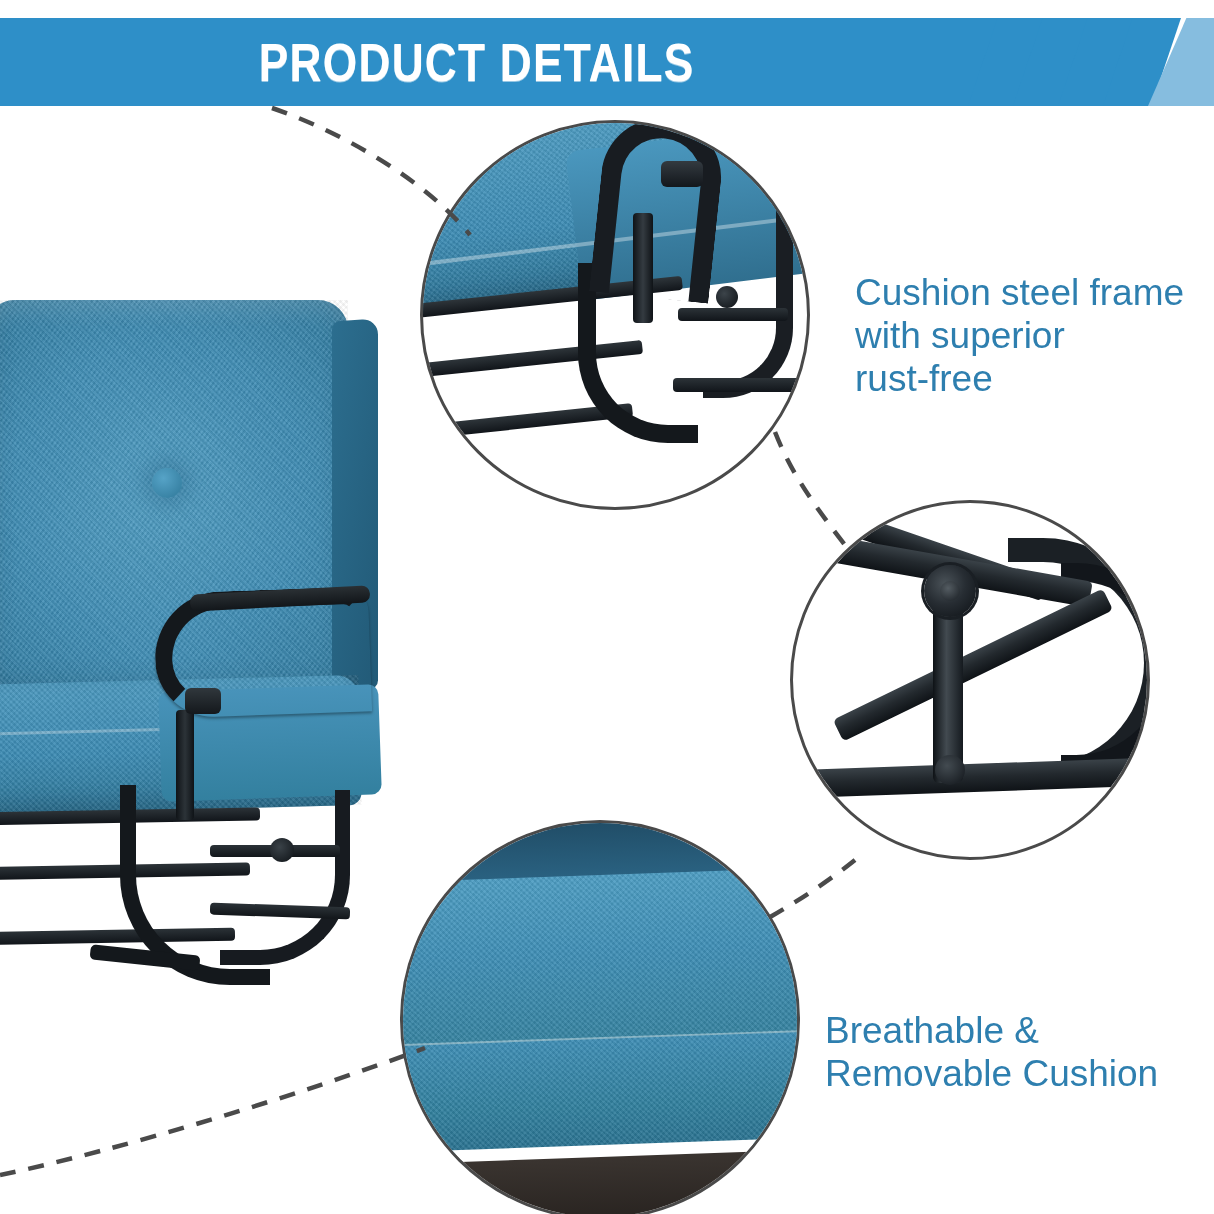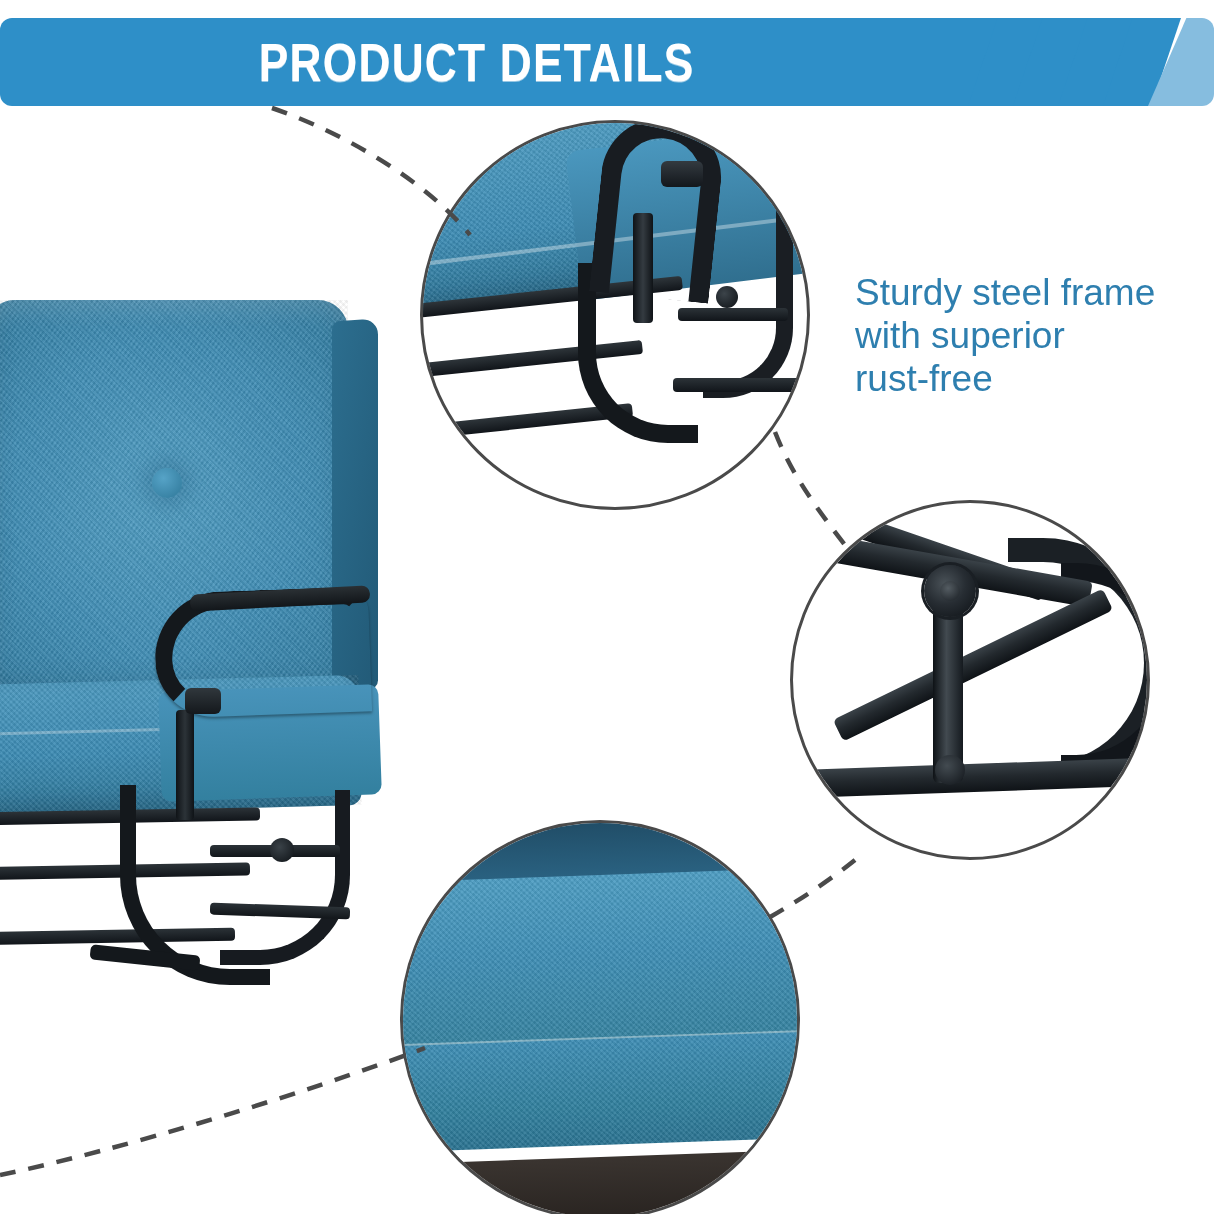--- a/index.html
+++ b/index.html
@@ -16,21 +16,20 @@
     background:#ffffff;
     overflow:hidden;
   }
 
   
   .banner {
     position:absolute;
     left:0; top:18px;
     width:1214px; height:88px;
     overflow:hidden;
-    border-radius:12px;
   }
   .banner-main {
     position:absolute;
     left:0; top:0;
     width:1060px; height:88px;
     background:#2E8FC8;
     clip-path:polygon(0 0, 100% 0, 92% 100%, 0 100%);
   }
   .slash {
     position:absolute;
@@ -573,19 +572,21 @@
     <div class="c3-frame"></div>
   </div>
 
   <svg class="dash-svg" viewBox="0 0 1214 1214">
     <path class="dash-path" d="M 272 108 C 350 135, 430 185, 470 235"></path>
     <path class="dash-path" d="M 775 432 C 790 470, 810 500, 845 545"></path>
     <path class="dash-path" d="M 855 860 C 830 880, 800 900, 765 920"></path>
     <path class="dash-path" d="M 0 1175 C 120 1150, 300 1095, 425 1048"></path>
   </svg>
 
-  <div class="caption" id="caption-frame">Sturdy steel frame
+  <div class="caption" id="caption-frame">Cushion steel frame
 with superior
 rust-free</div>
 
 
+  <div class="caption" id="caption-cushion">Breathable &amp;
+Removable Cushion</div>
 
 </div>
 
 </body></html>

